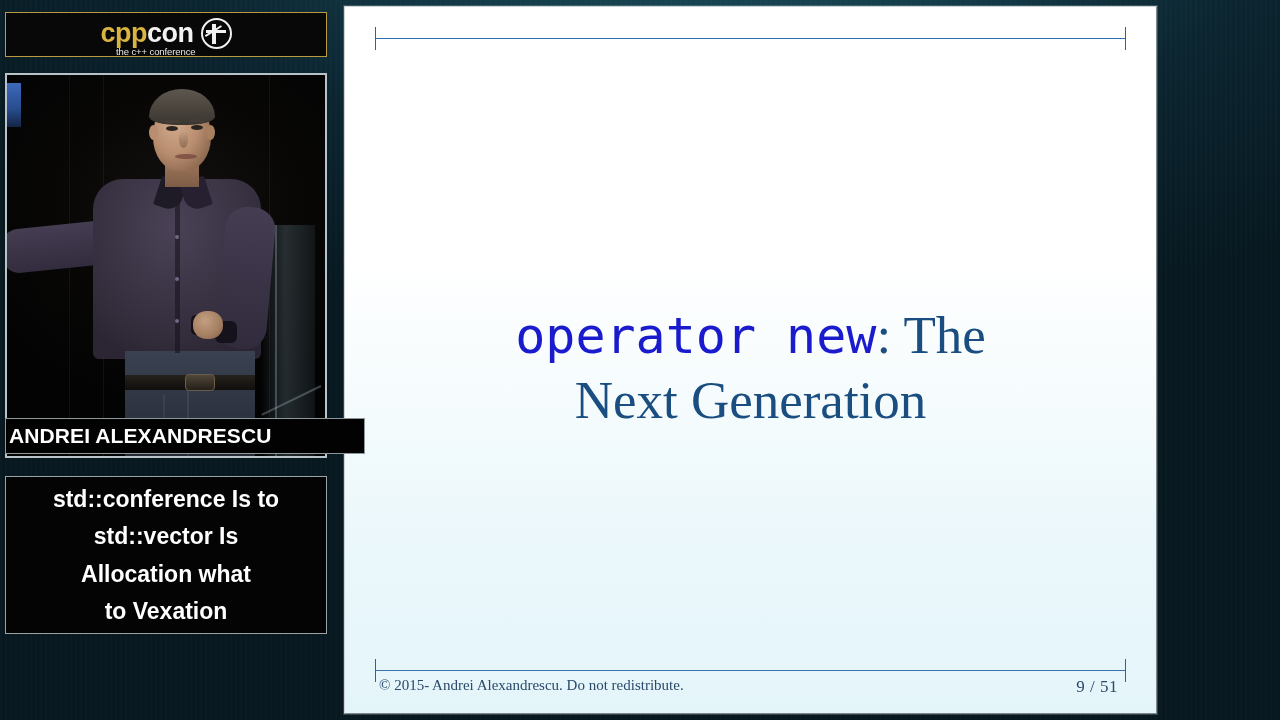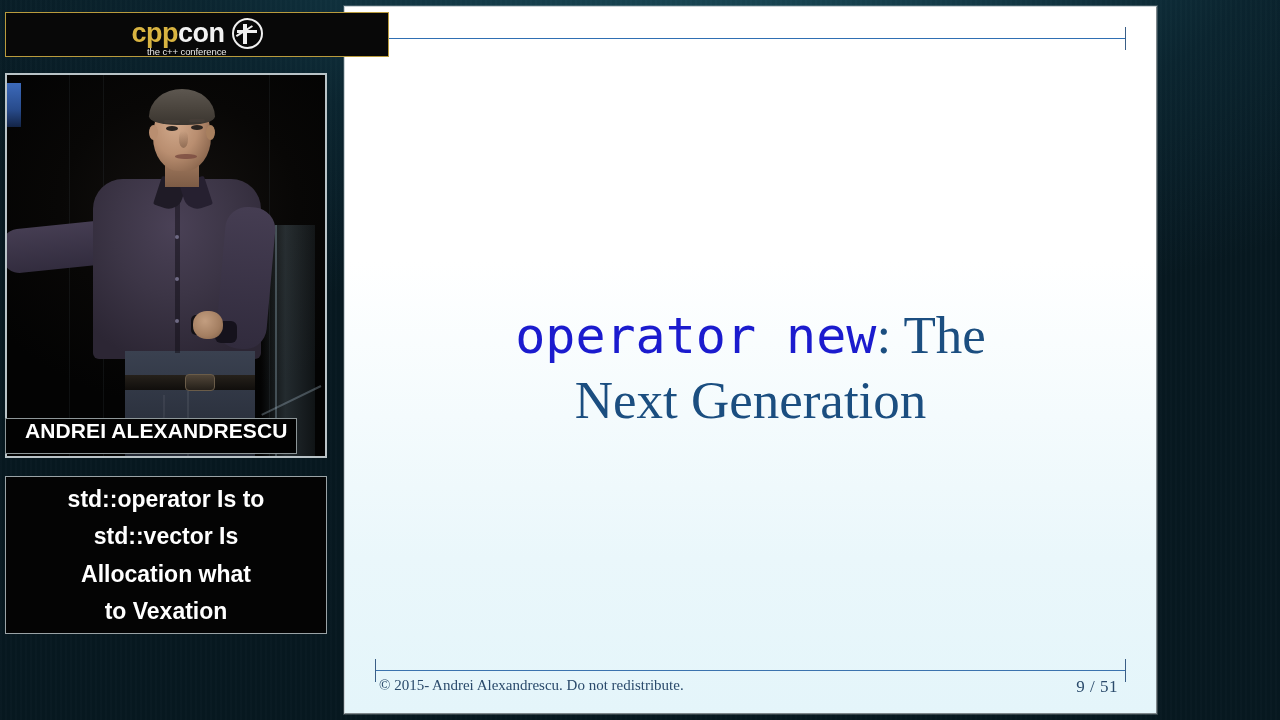--- a/index.html
+++ b/index.html
@@ -44,21 +44,21 @@
     width: 336px;
     height: 720px;
     z-index: 3;
   }
 
   
   .logo-bar {
     position: absolute;
     left: 5px;
     top: 12px;
-    width: 384px;
+    width: 322px;
     height: 45px;
     background: #080808;
     border: 1px solid #b99b3d;
     box-sizing: border-box;
     display: flex;
     align-items: center;
     justify-content: center;
   }
   .logo-wrap {
     display: flex;
@@ -269,27 +269,28 @@
     left: 126px; top: 320px; width: 30px; height: 34px;
     border-right: 2px solid rgba(255,255,255,0.06);
     border-radius: 0 0 14px 0;
   }
 
   
   .name-plate {
     position: absolute;
     left: 5px;
     top: 418px;
-    width: 292px;
+    width: 360px;
     height: 36px;
     background: #020202;
     border: 1px solid #8d9698;
     box-sizing: border-box;
     display: flex;
-    padding-left: 19px;
+    align-items: center;
+    padding-left: 3px;
   }
   .name-plate span {
     color: #ffffff;
     font-size: 21px;
     font-weight: 600;
     letter-spacing: 0.1px;
     white-space: nowrap;
   }
 
   
@@ -485,21 +486,21 @@
         <div class="sp sp-clicker"></div>
         <div class="sp sp-hand"></div>
       </div>
     </div>
 
     <div class="name-plate">
       <span>ANDREI ALEXANDRESCU</span>
     </div>
 
     <div class="talk-box">
-      <div class="ln">std::operator Is to</div>
+      <div class="ln">std::conference Is to</div>
       <div class="ln">std::vector Is</div>
       <div class="ln">Allocation what</div>
       <div class="ln">to Vexation</div>
     </div>
 
   </div>
 
   <div class="slide-frame">
     <div class="slide-page">
 

